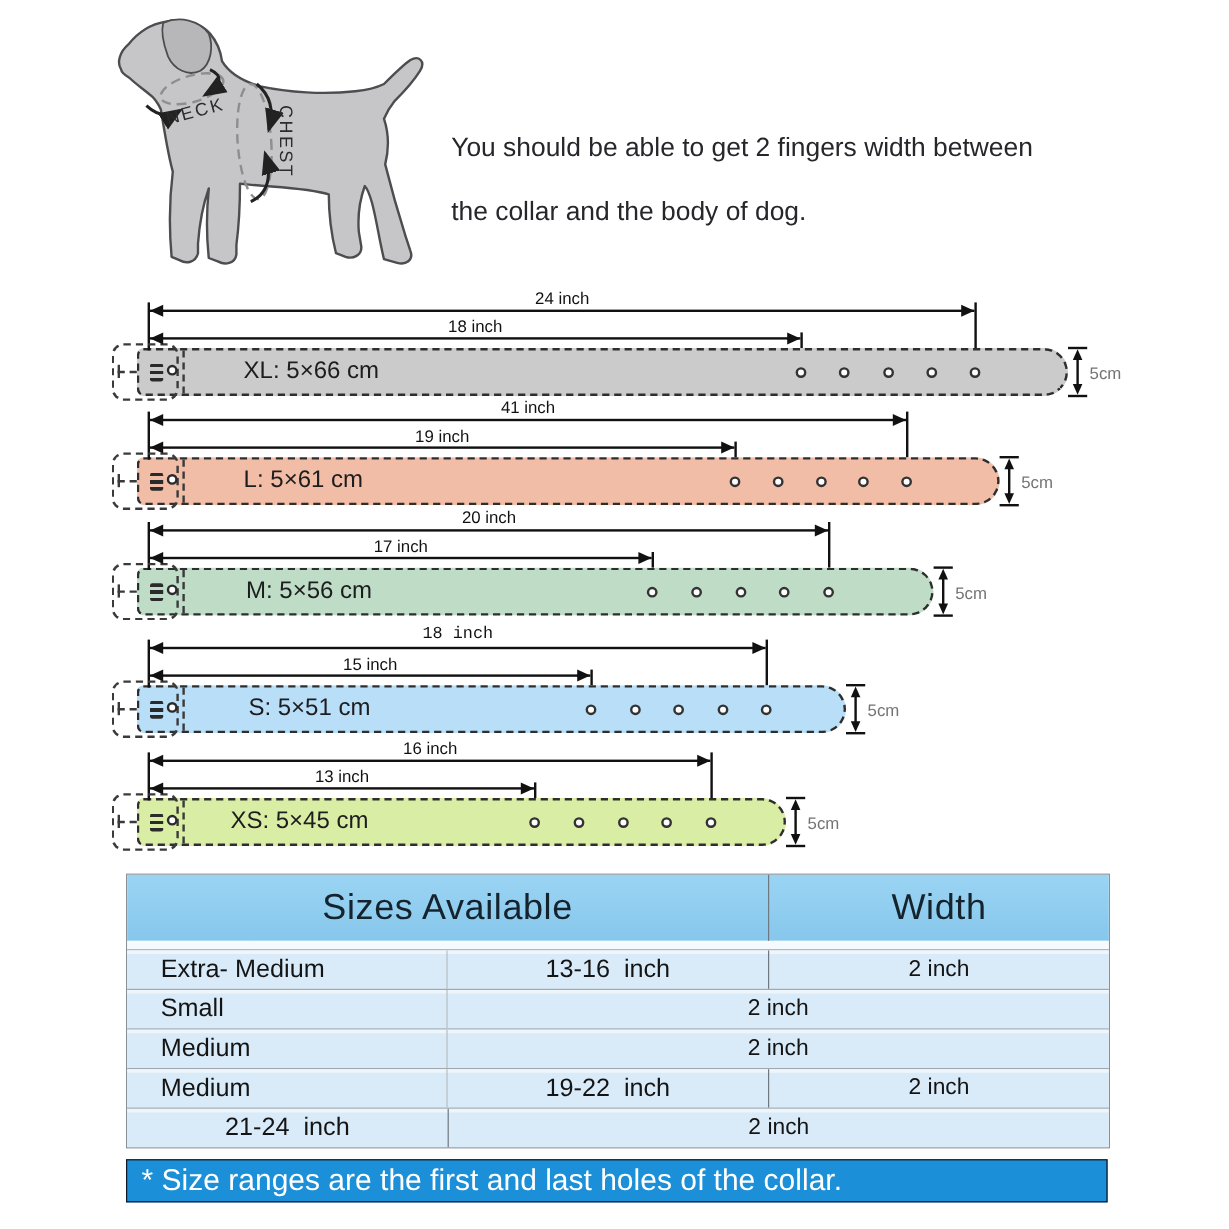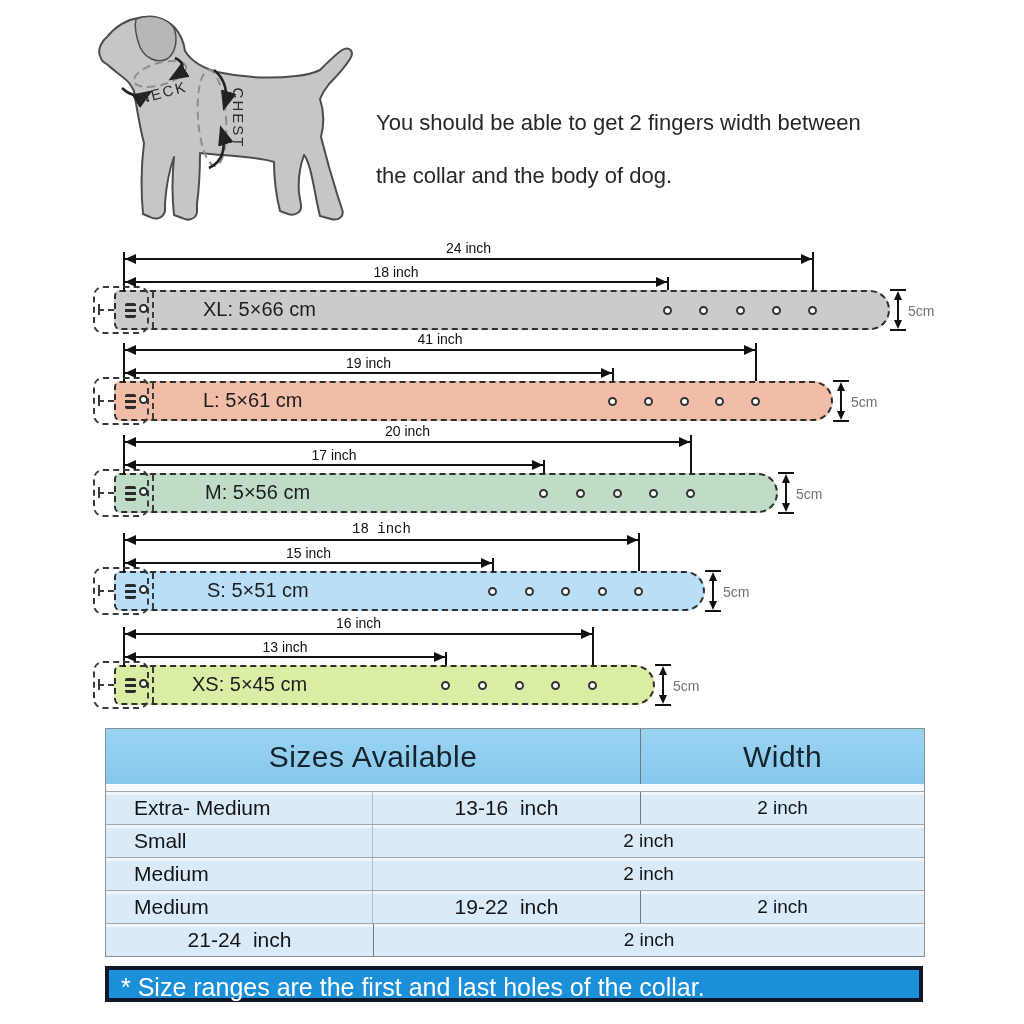--- a/index.html
+++ b/index.html
@@ -43,21 +43,21 @@
   .t-gap{height:7px;background:#f4fafd;border-bottom:1px solid #a0a8ae;}
   .t-row{display:flex;height:32px;background:#d9ebf8;border-bottom:1px solid #a0a8ae;box-shadow:inset 0 3px 0 rgba(255,255,255,0.55);}
   .t-row:last-child{border-bottom:none;}
   .td{display:flex;align-items:center;white-space:pre;}
   .td-size{width:238px;padding-left:28px;font-size:21px;color:#141414;border-right:1px solid #b6bec4;}
   .td-range{width:267px;justify-content:center;font-size:21px;color:#141414;border-right:1px solid #6f7880;}
   .td-width{flex:1;justify-content:center;font-size:19px;color:#141414;}
 
   .footnote{
     position:absolute;left:105px;top:966px;width:818px;height:36px;box-sizing:border-box;
-    background:#1b8fd7;border:4px solid #0f172a;color:#ffffff;font-size:25px;line-height:34px;
+    background:#1b8fd7;border:1px solid #0f172a;color:#ffffff;font-size:25px;line-height:34px;
     padding-left:12px;white-space:nowrap;
   }
   .dog{position:absolute;left:78px;top:6px;width:300px;height:240px;}
 </style>
 </head>
 <body>
 
 <div class="page">
 
   <svg class="dog" viewBox="0 0 300 240">

